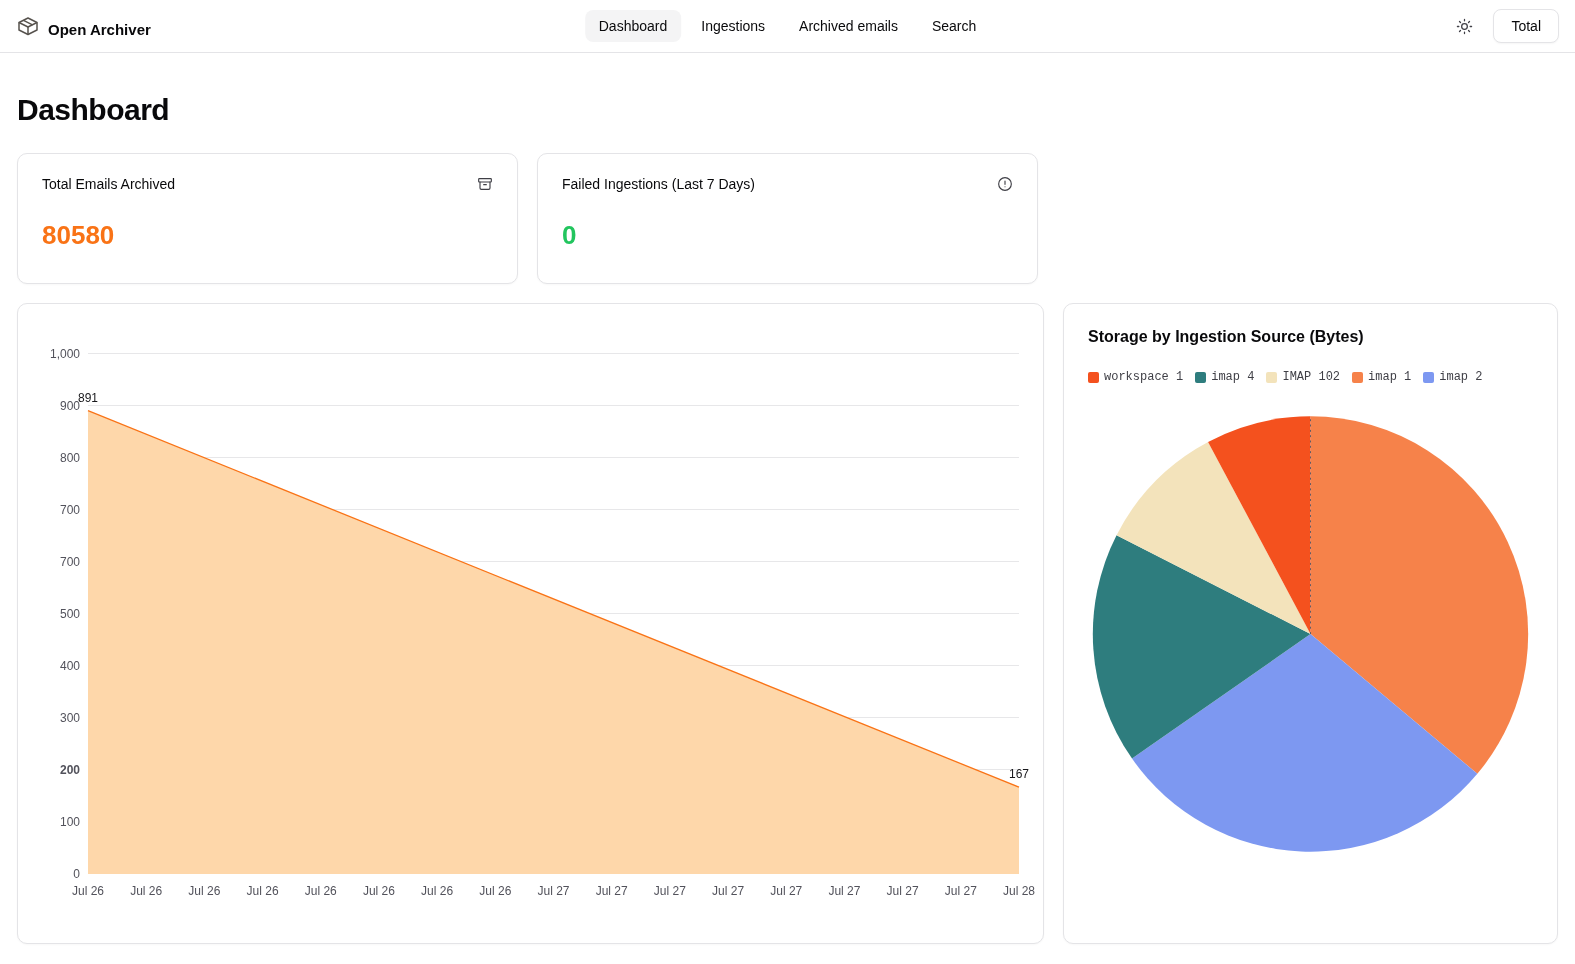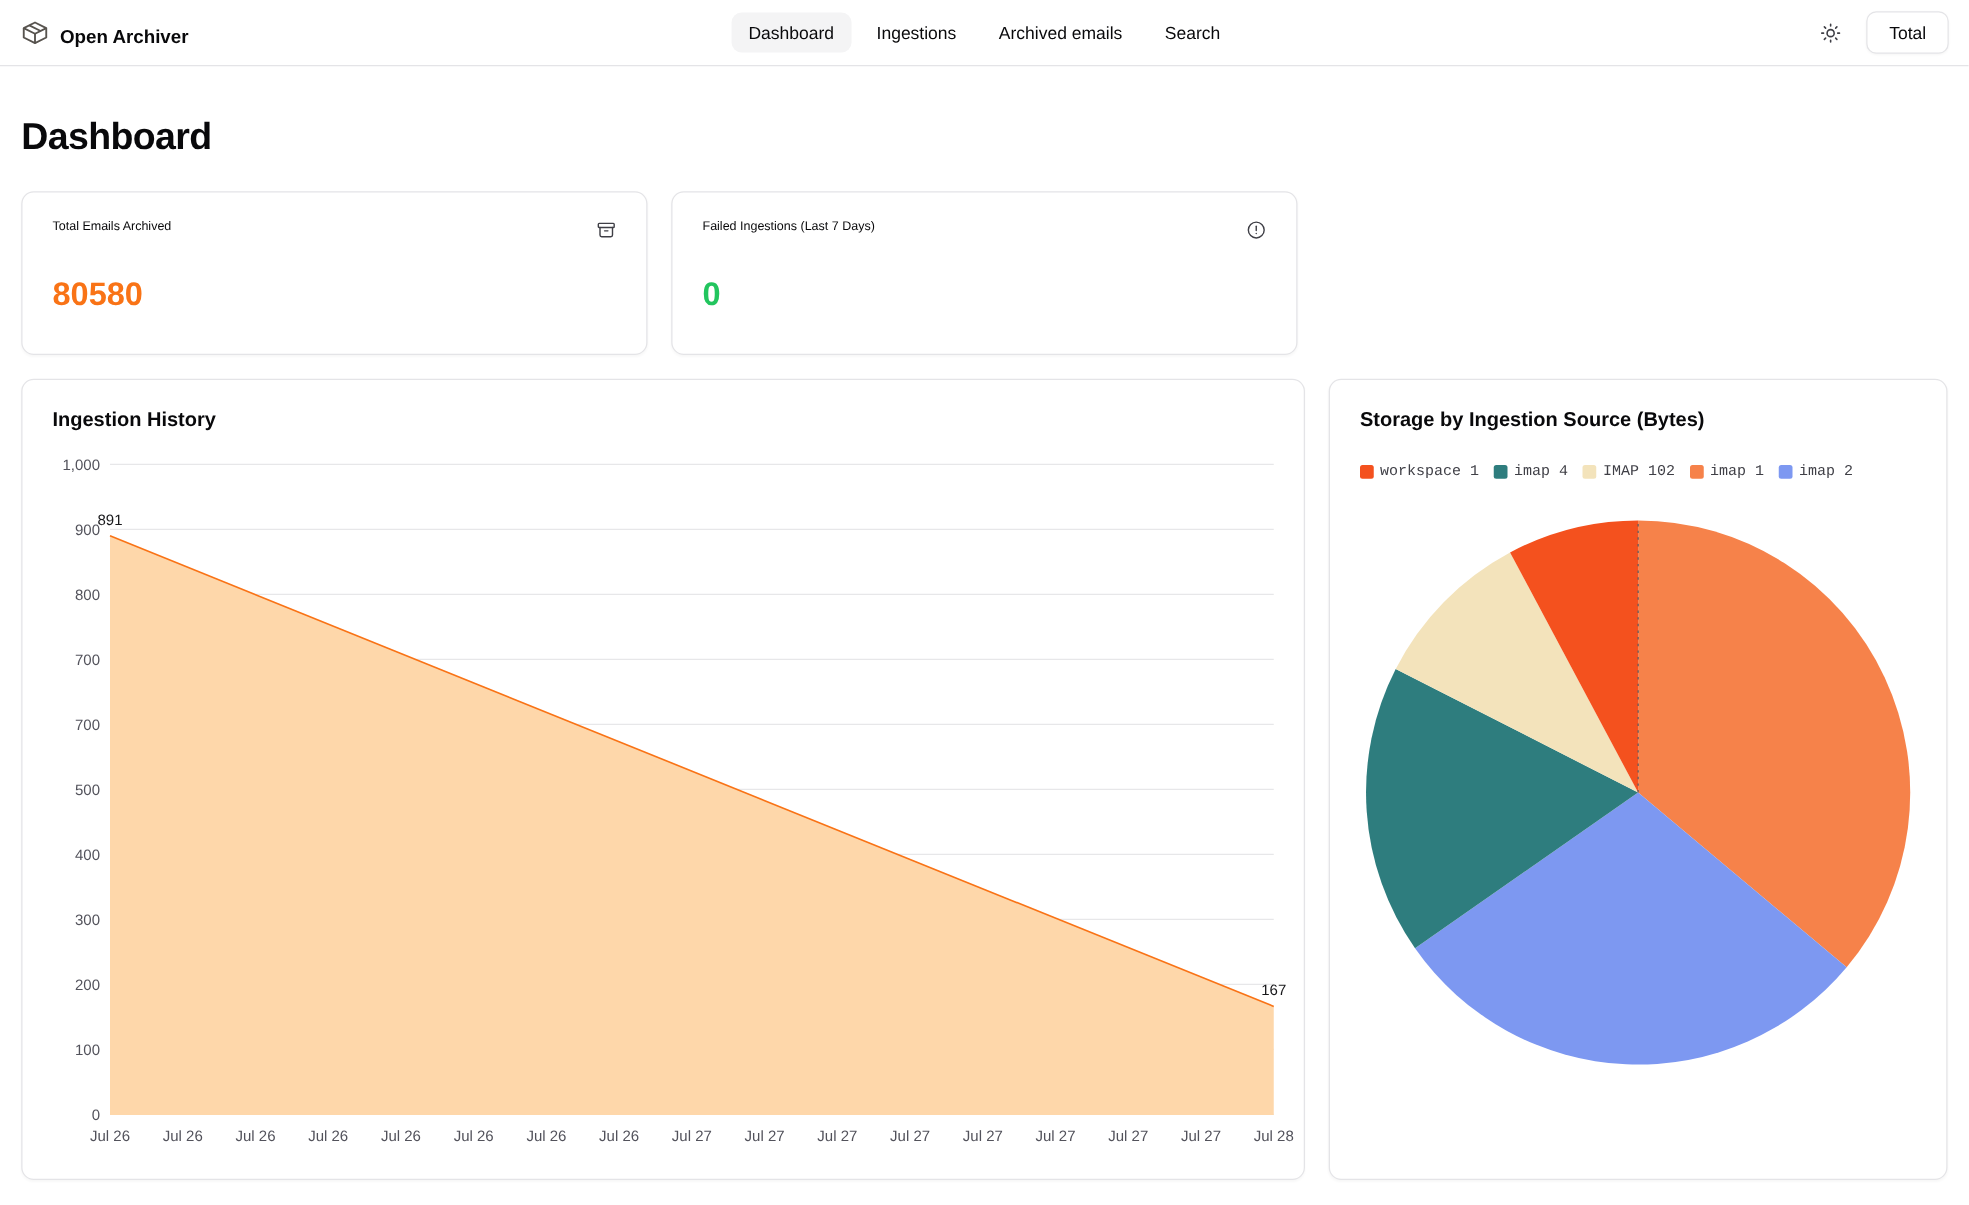--- a/index.html
+++ b/index.html
@@ -73,21 +73,21 @@
     margin-bottom: 19px;
   }
   .card {
     background: #fff;
     border: 1px solid #e4e4e7;
     border-radius: 10px;
     box-shadow: 0 1px 2px rgba(0,0,0,.03);
   }
   .stat-card { padding: 22px 24px; height: 131px; }
   .stat-head { display: flex; align-items: flex-start; justify-content: space-between; }
-  .stat-title { font-size: 10px; font-weight: 500; color: #09090b; }
+  .stat-title { font-size: 14px; font-weight: 500; color: #09090b; }
   .stat-icon { color: #3f3f46; display: flex; }
   .stat-value { margin-top: 28px; font-size: 26px; font-weight: 700; }
 
   .charts-grid {
     display: grid;
     grid-template-columns: 1fr 495px;
     gap: 19px;
   }
   .chart-card { padding: 24px; height: 641px; }
   .chart-title { font-size: 16px; font-weight: 700; }
@@ -198,27 +198,26 @@
             <line x1="12" y1="16.2" x2="12.01" y2="16.2"></line>
           </svg>
         </span>
       </div>
       <div class="stat-value" data-interactable="false" style="color: rgb(34, 197, 94);">0</div>
     </div>
   </div>
 
   <div class="charts-grid" data-interactable="false">
     <div class="card chart-card" data-interactable="false">
-      <div class="chart-title" data-interactable="false">Ingestion History</div>
       <div class="area-chart" data-interactable="false">
         <div class="plot-wrap">
           <div class="y-axis" data-interactable="false">
               <div class="y-tick" data-interactable="false" style="bottom: 0%;">0</div>
               <div class="y-tick" data-interactable="false" style="bottom: 10%;">100</div>
-              <div class="y-tick" data-interactable="false" style="bottom: 20%;">200</div>
+              <div class="y-tick" data-interactable="false" style="bottom: 20%; font-weight: bold;">200</div>
               <div class="y-tick" data-interactable="false" style="bottom: 30%;">300</div>
               <div class="y-tick" data-interactable="false" style="bottom: 40%;">400</div>
               <div class="y-tick" data-interactable="false" style="bottom: 50%;">500</div>
               <div class="y-tick" data-interactable="false" style="bottom: 60%;">700</div>
               <div class="y-tick" data-interactable="false" style="bottom: 70%;">700</div>
               <div class="y-tick" data-interactable="false" style="bottom: 80%;">800</div>
               <div class="y-tick" data-interactable="false" style="bottom: 90%;">900</div>
               <div class="y-tick" data-interactable="false" style="bottom: 100%;">1,000</div>
             </div>
           <div class="plot" data-interactable="false">

